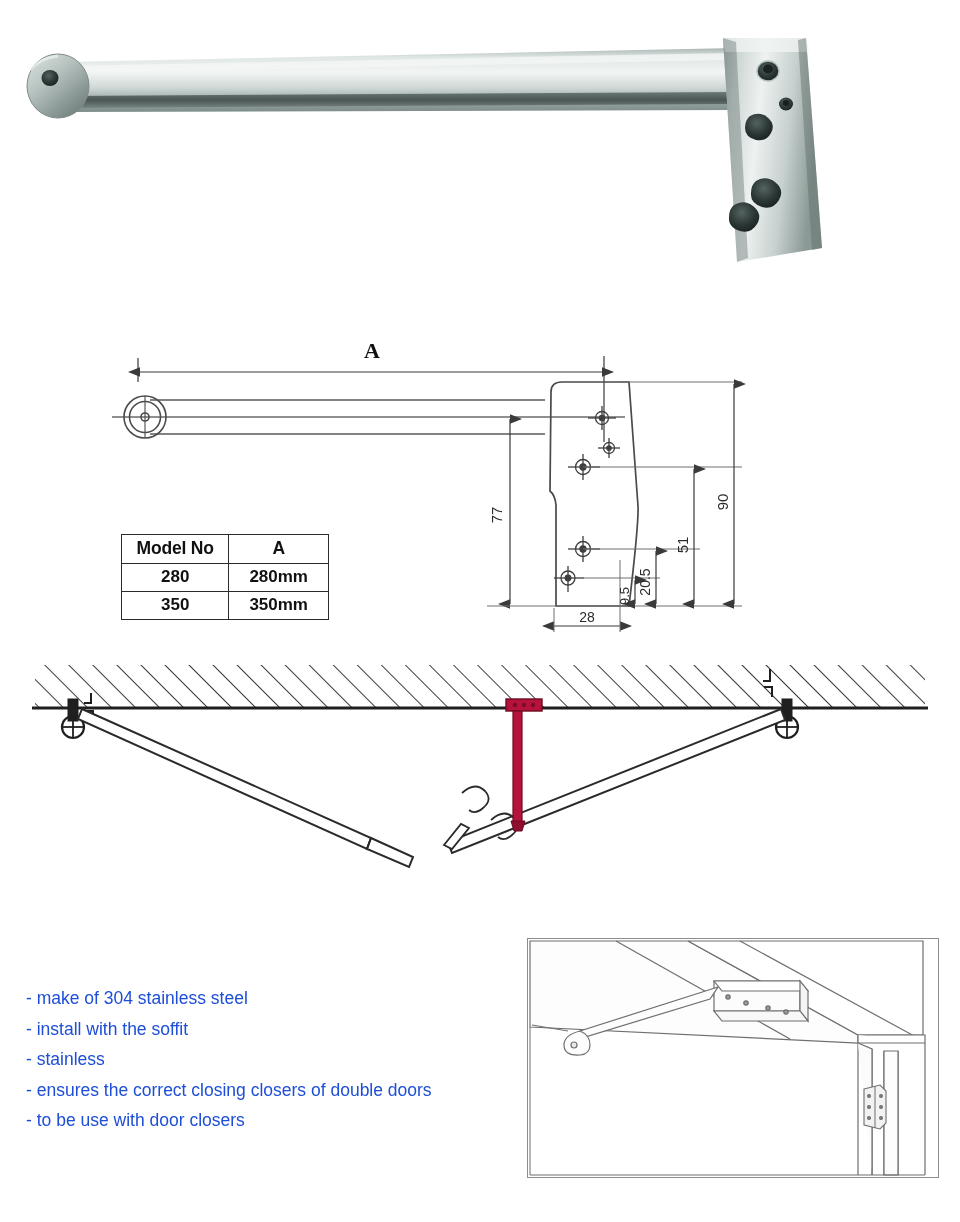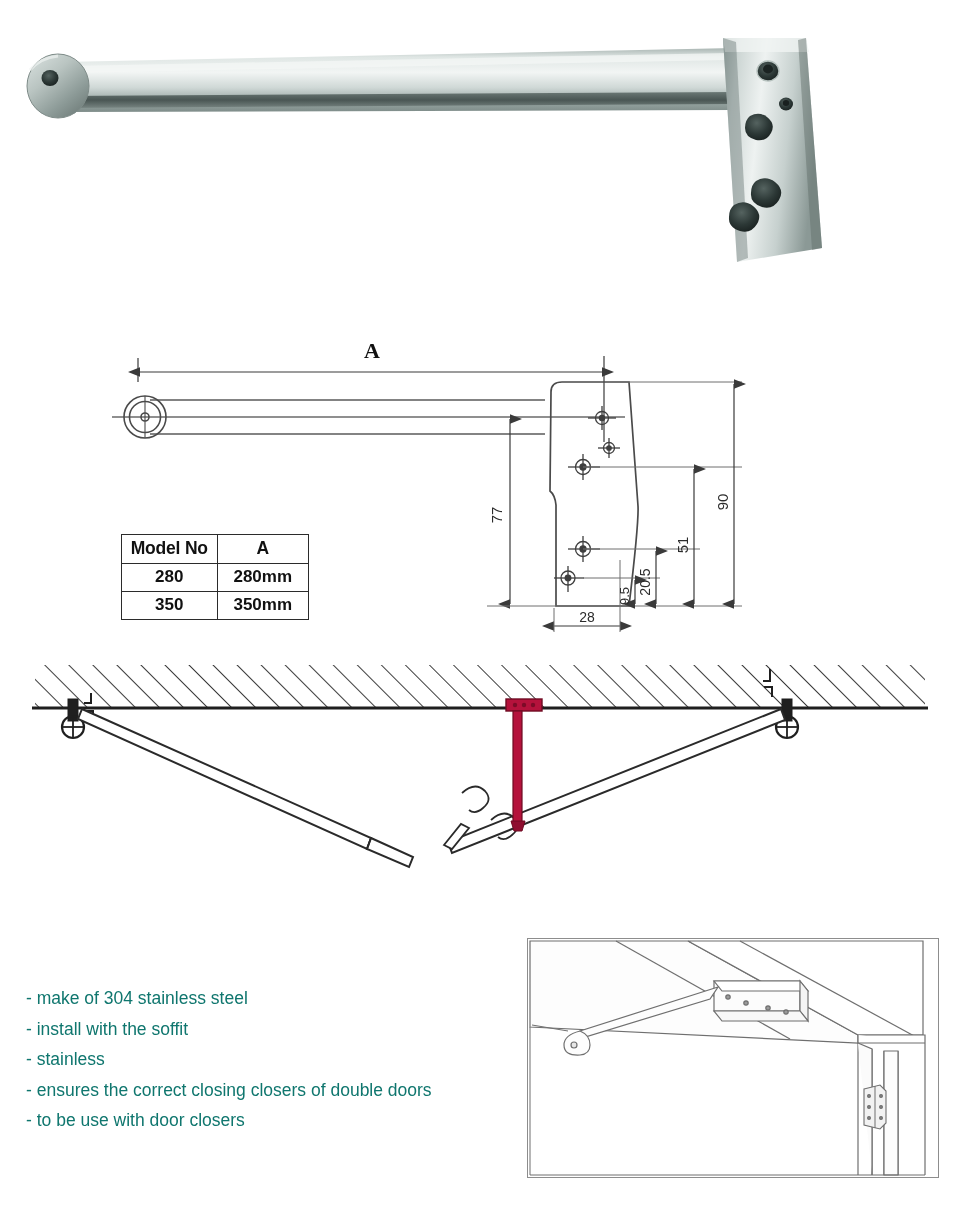--- a/index.html
+++ b/index.html
@@ -23,21 +23,21 @@
   .blk { position: absolute; }
 
   
   #product-photo { left: 0; top: 0; width: 960px; height: 300px; }
 
   
   #tech-drawing { left: 0; top: 330; top: 330px; width: 960px; height: 310px; }
 
   
   #model-table {
-    left: 121px; top: 534px; width: 188px;
+    left: 121px; top: 534px; width: 208px;
     border-collapse: collapse;
     background: #fff;
   }
   #model-table td, #model-table th {
     border: 1px solid #2b2b2b;
     text-align: center;
     font-size: 17px;
     padding: 3px 2px 4px;
     color: #111;
     font-family: "Liberation Sans", sans-serif;
@@ -53,21 +53,21 @@
   
   #install-diagram { left: 0px; top: 645px; width: 960px; height: 225px; }
 
   
   #features {
     left: 26px; top: 983px; width: 480px;
   }
   #features .feature-line {
     font-size: 17.5px;
     line-height: 30.5px;
-    color: #0f766e;
+    color: #1d4ed8;
     white-space: nowrap;
     font-family: "Liberation Sans", sans-serif;
   }
 
   
   #door-illustration {
     left: 527px; top: 938px; width: 412px; height: 240px;
     border: 1px solid #8d8d8d;
     background: #fff;
   }

